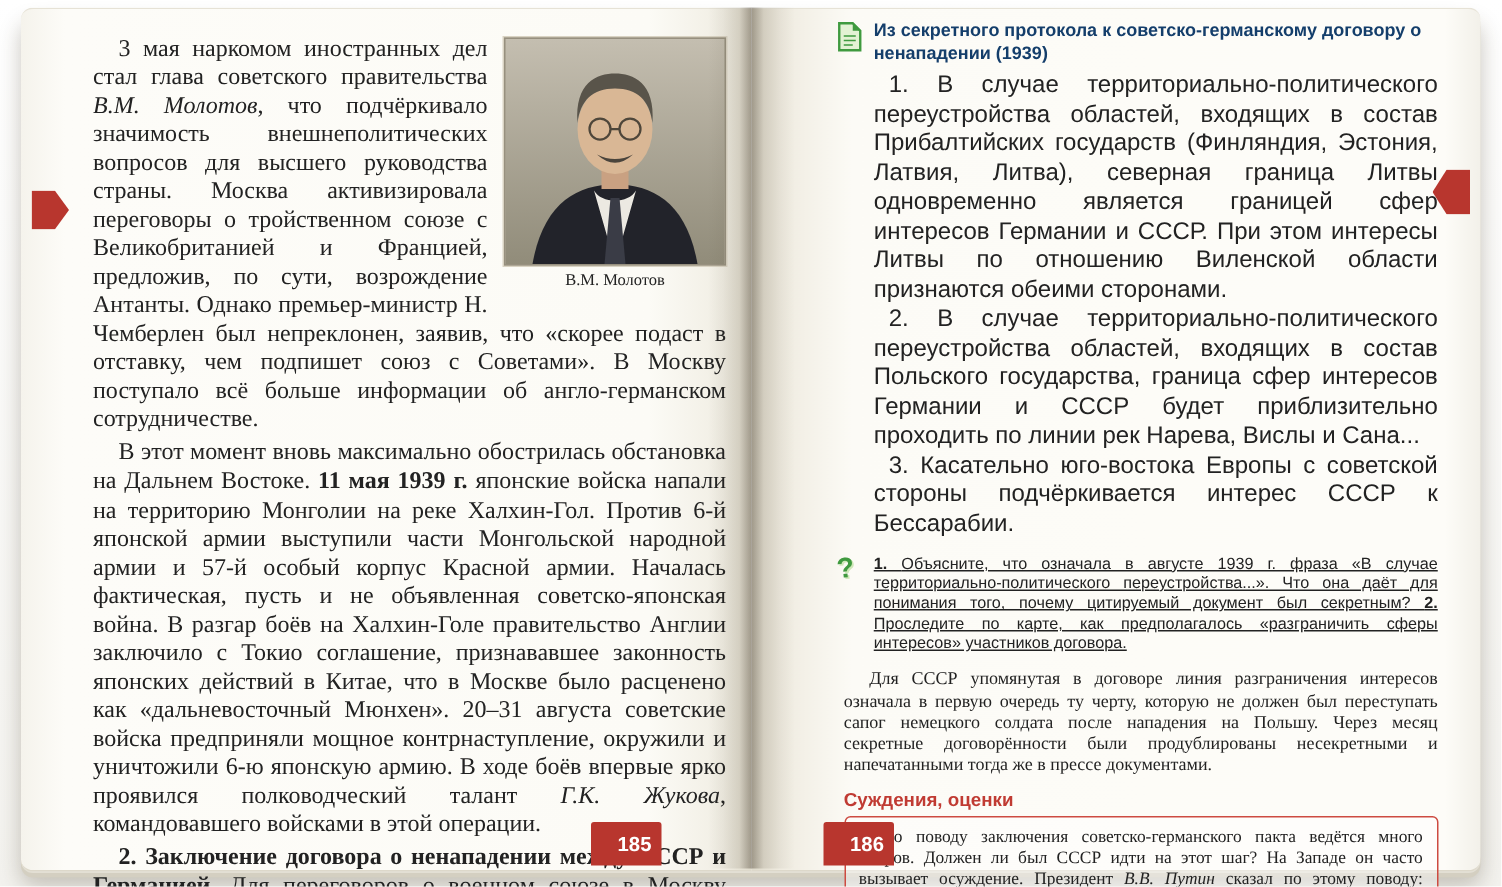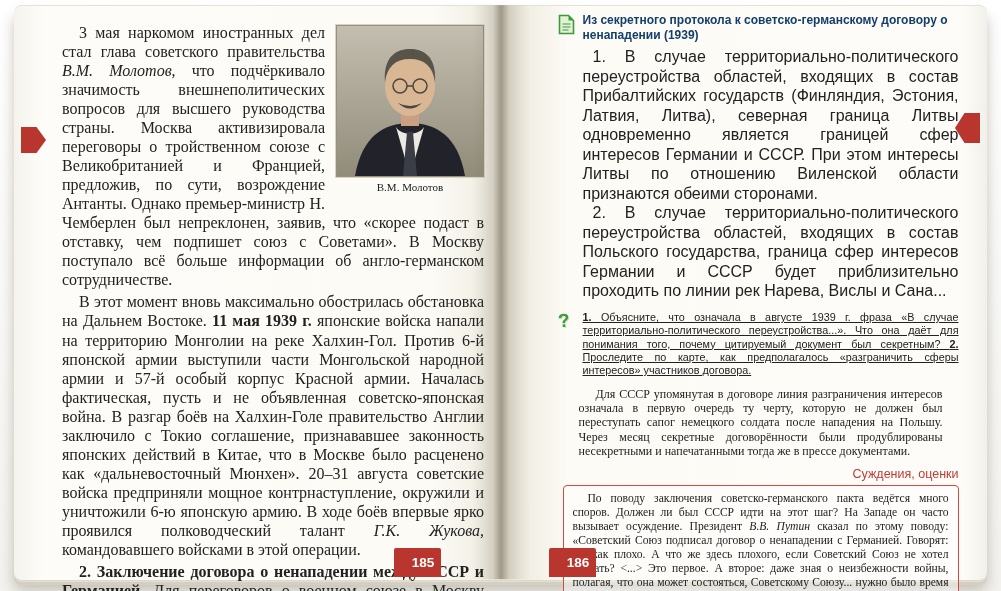--- a/index.html
+++ b/index.html
@@ -42,23 +42,23 @@
 
   .doc-section { position:relative; margin-left:20px; }
   .doc-icon { position:absolute; left:-25px; top:1px; }
   .doc-heading { margin:0 0 5px; font-family:"Liberation Sans", sans-serif; font-weight:700; font-size:12px; line-height:1.22; color:#143e6b; }
   .doc-points p { margin:0; font-family:"Liberation Sans", sans-serif; font-size:16px; line-height:1.22; color:#222; text-align:justify; text-indent:10px; }
 
   .questions-block { position:relative; margin:10px 0 0 20px; }
   .question-icon { position:absolute; left:-25px; top:-1px; font-family:"Liberation Sans", sans-serif; font-weight:700; font-size:19px; color:#3f9a3f; transform:rotate(-6deg); text-shadow:1px 1px 0 #cfe8b8; }
   .questions-text { font-family:"Liberation Sans", sans-serif; font-size:10.8px; line-height:1.24; color:#222; text-align:justify;text-decoration:underline; }
 
-  .commentary { margin:9px 16px 0; font-size:12px; line-height:1.19; color:#222; text-align:justify; text-indent:17px; }
+  .commentary { margin:9px 0 0; font-size:12px; line-height:1.19; color:#222; text-align:justify; text-indent:17px; }
 
-  .judgments-heading { margin:9px 0 4px; font-family:"Liberation Sans", sans-serif; font-weight:400; font-size:12.5px; color:#c03b33;text-align:right; }
+  .judgments-heading { margin:9px 0 4px; font-family:"Liberation Sans", sans-serif; font-weight:700; font-size:12.5px; color:#c03b33; }
 
   .judgment-box { border:1.5px solid #cd4b41; border-radius:4px; padding:6px 9px; background:rgba(255,255,255,.4); }
   .judgment-box p { margin:0; font-size:11.6px; line-height:1.2; color:#222; text-align:justify; text-indent:15px; }
 
   
   .pagenum {
     position:absolute; bottom:3px; width:35px; height:29px; background:#b8362e; color:#fff;
     font-family:"Liberation Sans", sans-serif; font-weight:700; font-size:13.5px;
     display:flex; align-items:center; justify-content:center; border-radius:2px 2px 0 0; z-index:6;padding-left:12px;
   }
@@ -127,20 +127,21 @@
             <svg width="17" height="21" viewBox="0 0 17 21">
               <path d="M1.5 1.5 h9 l5 5 v13 h-14 z" fill="#e3f2d4" stroke="#3f9a3f" stroke-width="1.6"></path>
               <path d="M10.5 1.5 l5 5 h-5 z" fill="#3f9a3f"></path>
               <path d="M4.5 10 h8 M4.5 13 h8 M4.5 16 h6" stroke="#3f9a3f" stroke-width="1.1"></path>
             </svg>
           </span>
           <div class="doc-heading">Из секретного протокола к советско-германскому договору о ненападении (1939)</div>
           <div class="doc-points">
             <p>1. В случае территориально-политического переустройства областей, входящих в состав Прибалтийских государств (Финляндия, Эстония, Латвия, Литва), северная граница Литвы одновременно является границей сфер интересов Германии и СССР. При этом интересы Литвы по отношению Виленской области признаются обеими сторонами.</p>
             <p>2. В случае территориально-политического переустройства областей, входящих в состав Польского государства, граница сфер интересов Германии и СССР будет приблизительно проходить по линии рек Нарева, Вислы и Сана...</p>
+            <p>3. Касательно юго-востока Европы с советской стороны подчёркивается интерес СССР к Бессарабии.</p>
           </div>
         </div>
 
         <div class="questions-block">
           <span class="question-icon">?</span>
           <div class="questions-text"><span style="font-weight: 700;">1. </span><span>Объясните, что означала в августе 1939 г. фраза «В случае территориально-политического переустройства...». Что она даёт для понимания того, почему цитируемый документ был секретным? </span><span style="font-weight: 700;">2. </span><span>Проследите по карте, как предполагалось «разграничить сферы интересов» участников договора.</span></div>
         </div>
 
         <p class="commentary">Для СССР упомянутая в договоре линия разграничения интересов означала в первую очередь ту черту, которую не должен был переступать сапог немецкого солдата после нападения на Польшу. Через месяц секретные договорённости были продублированы несекретными и напечатанными тогда же в прессе документами.</p>
 

